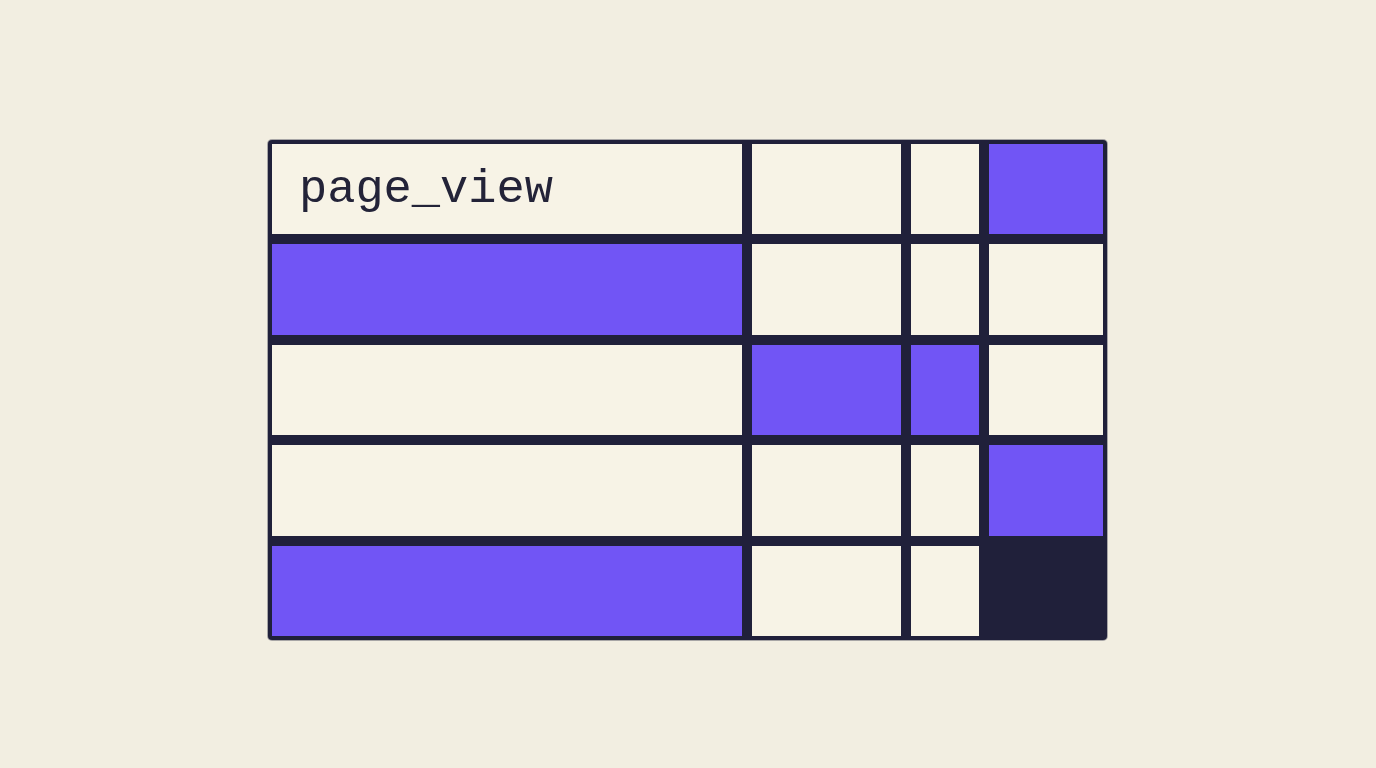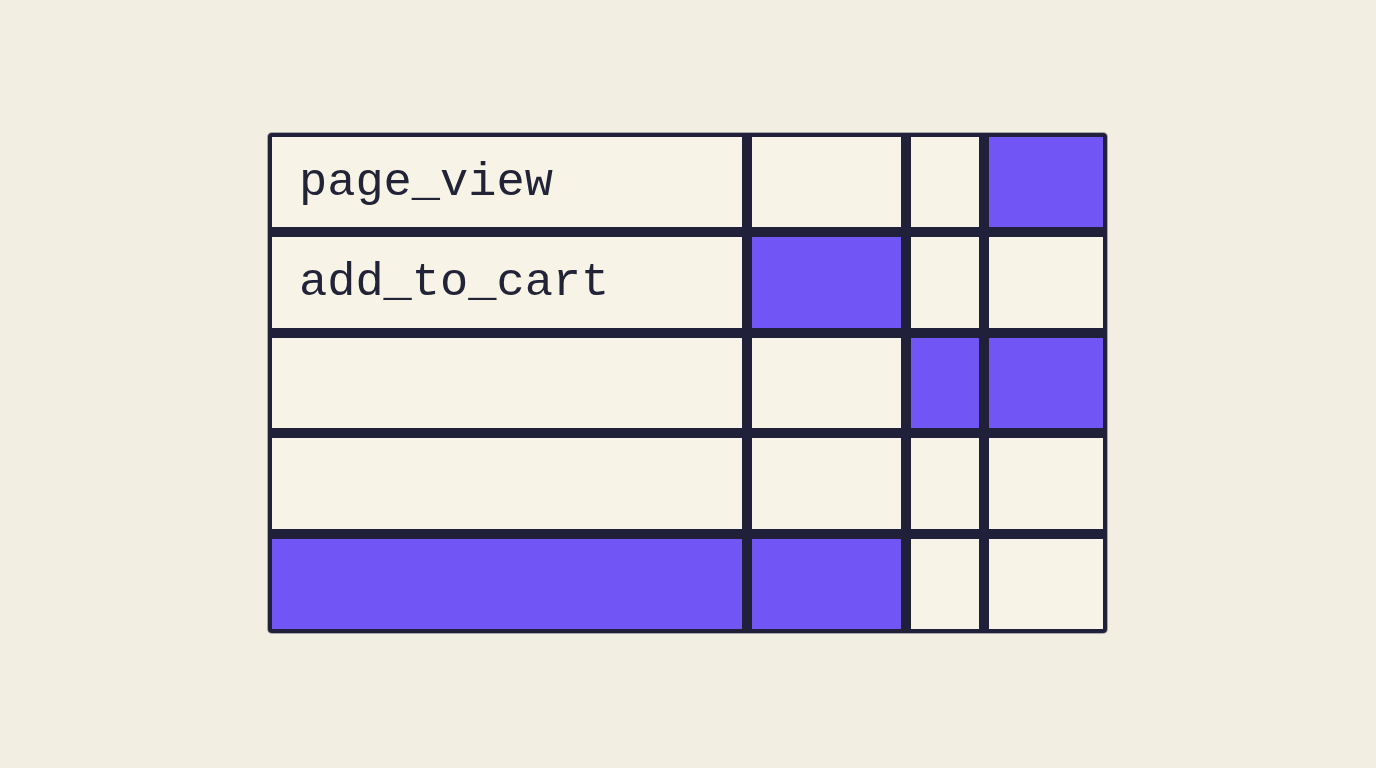--- a/index.html
+++ b/index.html
@@ -12,21 +12,21 @@
   }
 
   body {
     background: var(--page-bg, #f2eee1);
     position: relative;
   }
 
   .events-table {
     position: absolute;
     left: 268px;
-    top: 133px;
+    top: 140px;
     width: 839px;
     height: 500px;
     background: var(--border-color, #20203a);
     border-radius: 4px;
     display: grid;
     grid-template-columns: 470px 149px 68px 1fr;
     grid-auto-rows: 1fr;
     gap: 10px;
     padding: 4px;
     
@@ -53,21 +53,20 @@
   }
 </style>
 </head>
 <body>
 
 <div class="events-table">
     <div class="cell label-cell">page_view</div>
     <div class="cell"></div>
     <div class="cell"></div>
     <div class="cell filled"></div>
-    <div class="cell label-cell">add_to_cart</div>
     <div class="cell filled"></div>
     <div class="cell"></div>
     <div class="cell"></div>
     <div class="cell"></div>
     <div class="cell"></div>
     <div class="cell filled"></div>
     <div class="cell filled"></div>
     <div class="cell"></div>
     <div class="cell"></div>
     <div class="cell"></div>

